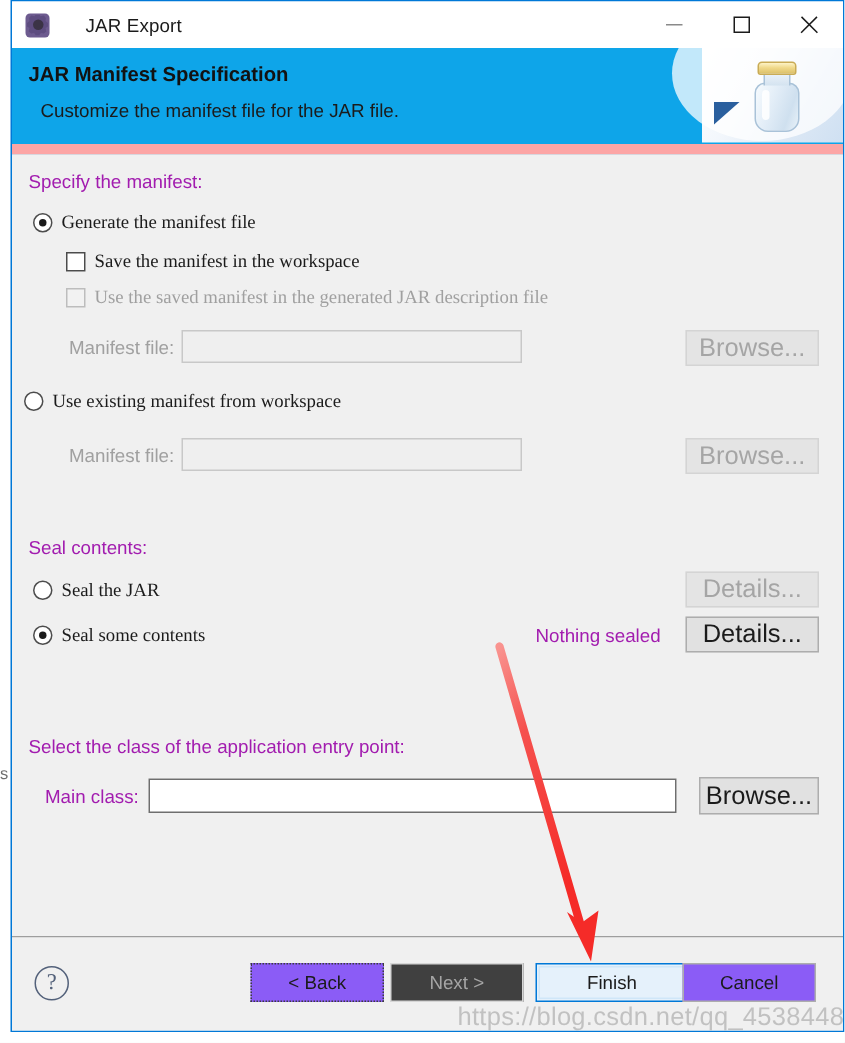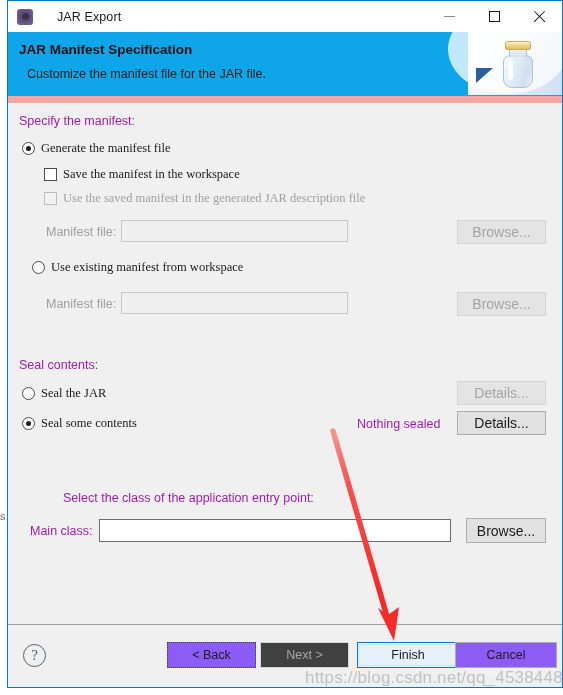--- a/index.html
+++ b/index.html
@@ -265,21 +265,21 @@
   .field.dis {
     background: #efefef;
     border: 1px solid #c8c8c8;
   }
 
   .btn {
     position: absolute;
     box-sizing: border-box;
     background: #e1e1e1;
     border: 1px solid #adadad;
-    font-size: 14px;
+    font-size: 17px;
     color: #1b1b1b;
     display: flex;
     align-items: center;
     justify-content: center;
     white-space: nowrap;
     font-family: "Liberation Sans", sans-serif;
   }
   .btn.dis {
     background: #e4e4e4;
     border: 1px solid #d4d4d4;
@@ -420,21 +420,21 @@
 
       <div class="check-row" style="left:36px; top:88px;">
         <span class="checkbox dis"></span>
         <span class="ctrl-label dis">Use the saved manifest in the generated JAR description file</span>
       </div>
 
       <div class="section-label" style="left:38px; top:122px; color:#a0a0a0;">Manifest file:</div>
       <div class="field dis" style="left:113px; top:117px; width:227px; height:22px;"></div>
       <div class="btn dis" style="left:449px; top:117px; width:89px; height:24px;">Browse...</div>
 
-      <div class="radio-row" style="left:24px; top:157px;text-align:center;">
+      <div class="radio-row" style="left:8px; top:157px;text-align:center;">
         <span class="radio"></span>
         <span class="ctrl-label">Use existing manifest from workspace</span>
       </div>
 
       <div class="section-label" style="left:38px; top:194px; color:#a0a0a0;">Manifest file:</div>
       <div class="field dis" style="left:113px; top:189px; width:227px; height:22px;"></div>
       <div class="btn dis" style="left:449px; top:189px; width:89px; height:24px;">Browse...</div>
 
       <div class="section-label" style="left:11px; top:255px;">Seal contents:</div>
 
@@ -444,40 +444,40 @@
       </div>
       <div class="btn dis" style="left:449px; top:278px; width:89px; height:24px;">Details...</div>
 
       <div class="radio-row" style="left:14px; top:313px;">
         <span class="radio checked"></span>
         <span class="ctrl-label">Seal some contents</span>
       </div>
       <div class="section-label" style="left:349px; top:314px;">Nothing sealed</div>
       <div class="btn" style="left:449px; top:308px; width:89px; height:24px;">Details...</div>
 
-      <div class="section-label" style="left:11px; top:388px;margin-left:44px;">Select the class of the application entry point:</div>
+      <div class="section-label" style="left:11px; top:388px;">Select the class of the application entry point:</div>
 
       <div class="section-label" style="left:22px; top:421px;">Main class:</div>
       <input class="field" type="text" style="left: 91px; top: 416px; width: 352px; height: 23px; padding: 0px 4px; font-size: 12.5px; font-family: &quot;Liberation Sans&quot;, sans-serif;" placeholder="">
       <div class="btn" style="left:458px; top:415px; width:80px; height:25px;">Browse...</div>
     </div>
 
     <div class="footer">
       <div class="help-icon">?</div>
 
       <div class="fbtn focusdots" style="left:159px; width:89px;">&lt; Back</div>
 
       <div class="fbtn dis" style="left:252px; width:89px;">Next &gt;</div>
 
       <div class="fbtn default" style="left:349px; width:102px;">
         <span class="inner"></span>
         <span>Finish</span>
       </div>
 
-      <div class="fbtn" style="left:447px; width:102px;">Cancel</div>
+      <div class="fbtn" style="left:447px; width:89px;">Cancel</div>
     </div>
   </div>
 
   <svg class="annot" viewBox="0 0 563 695">
     <defs>
       <linearGradient id="arrowfade" x1="0" y1="0" x2="0.3" y2="1">
         <stop offset="0%" stop-color="#f9938f"></stop>
         <stop offset="35%" stop-color="#f5514e"></stop>
         <stop offset="100%" stop-color="#f52b28"></stop>
       </linearGradient>

